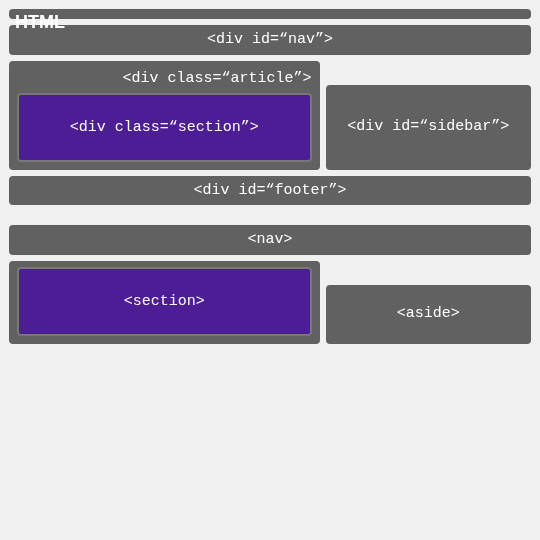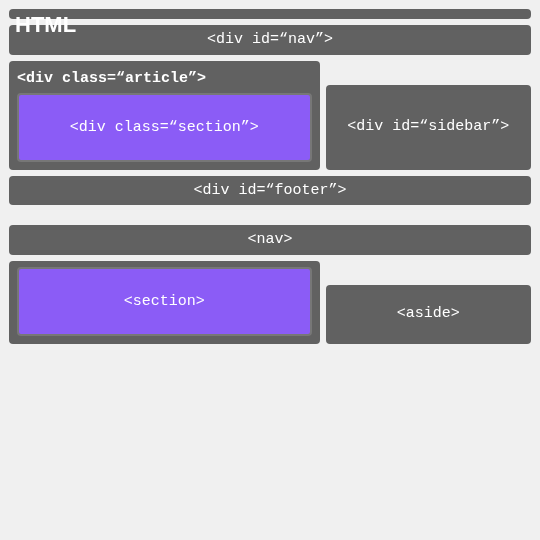--- a/index.html
+++ b/index.html
@@ -27,21 +27,21 @@
     position: relative;
     text-align: center;
   }
   .title-badge {
     position: absolute;
     left: 6px;
     top: 2px;
     font-weight: bold;
     color: #fff;
     font-family: Arial, Helvetica, sans-serif;
-    font-size: 22px;
+    font-size: 18px;
   }
   .mid {
     display: flex;
     gap: 6px;
     margin-bottom: 6px;
   }
   .col {
     background: #616161;
     border-radius: 4px;
     padding: 6px 8px 8px;
@@ -51,25 +51,24 @@
     justify-content: flex-start;
   }
   .col.left { flex: 0 0 59.5%; }
   .col.right {
     flex: 1;
     justify-content: center;
     margin-top: 24px;
   }
   .col-label {
     padding: 3px 0 6px;
-    text-align: left;
-    font-weight: bold;
+    text-align: right;
   }
   .inner {
-    background: #8b5cf6;
+    background: #4c1d95;
     border: 2px solid #777;
     border-radius: 4px;
     padding: 24px 10px;
     text-align: center;
   }
   .spacer { height: 14px; }
 </style>
 </head>
 <body>
 

